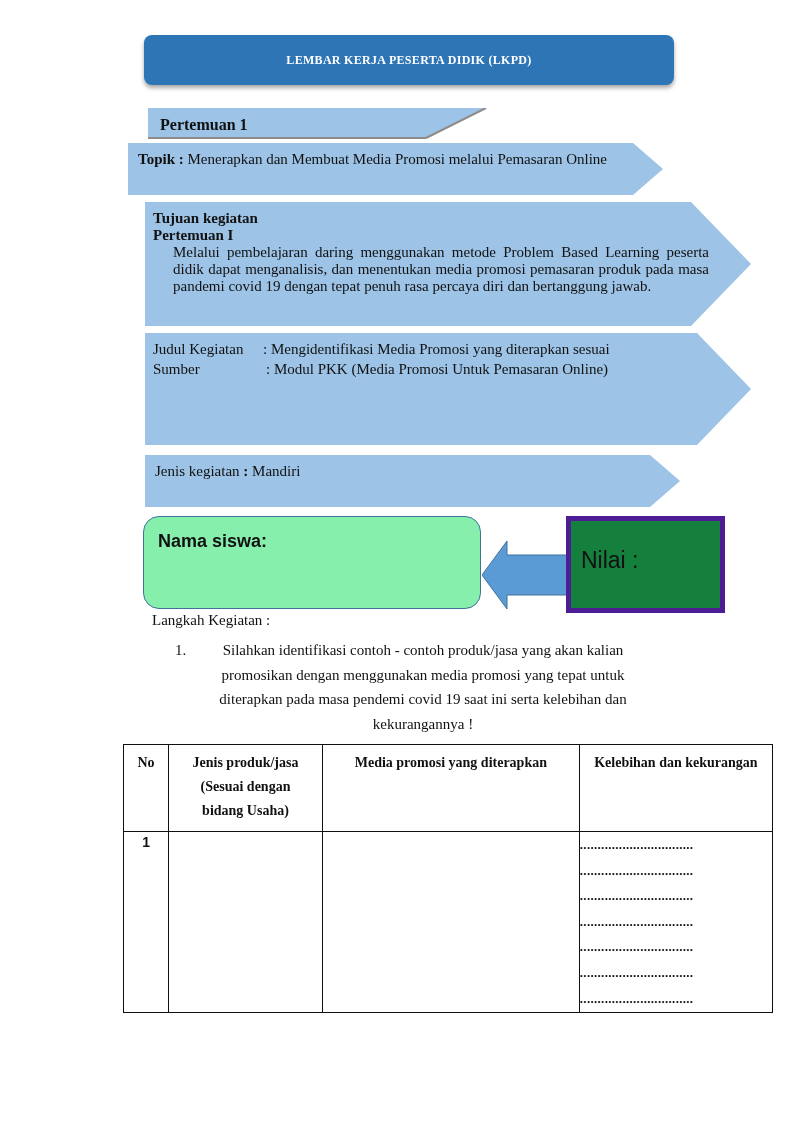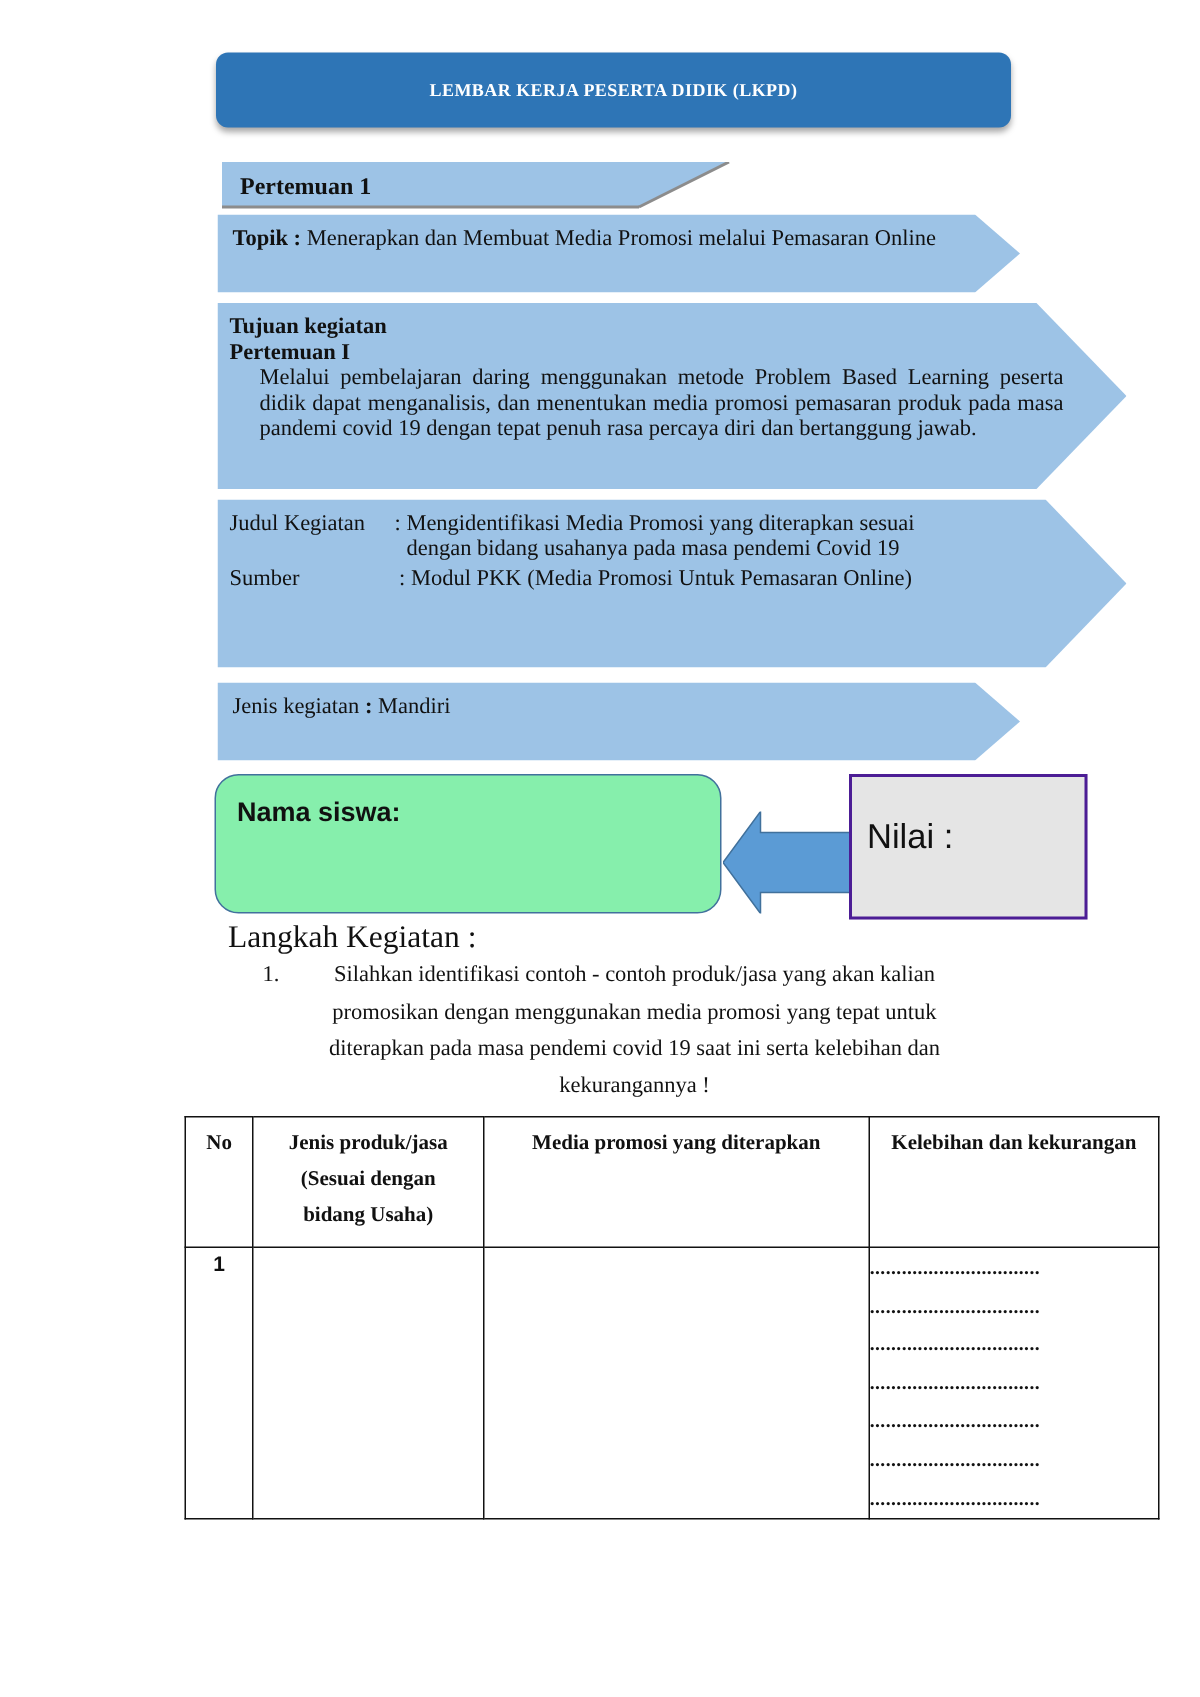--- a/index.html
+++ b/index.html
@@ -10,41 +10,41 @@
   .title-box span { color:#ffffff; font-weight:bold; font-size:12px; letter-spacing:0.3px; }
 
   .pertemuan { left:148px; top:108px; width:338px; height:30px; }
   .pertemuan svg { position:absolute; left:0; top:0; }
   .pertemuan .lbl { position:absolute; left:12px; top:8px; font-weight:bold; font-size:16px; }
 
   .chevron { position:absolute; }
   .chevron svg { position:absolute; left:0; top:0; }
   .chevron .content { position:absolute; font-size:15px; line-height:17px; }
 
-  .topik { left:145px; top:143px; width:535px; height:44px; }
+  .topik { left:128px; top:143px; width:535px; height:44px; }
   .topik .content { left:10px; top:8px; }
   .tujuan { left:145px; top:202px; width:606px; height:124px;padding-left:20px; }
   .tujuan .content { left:8px; top:8px; width:556px; }
   .tujuan .para { text-indent:0; margin-left:20px; text-align:justify; }
   .judul { left:145px; top:333px; width:606px; height:112px; }
   .judul .content { left:8px; top:8px; }
   .jenis { left:145px; top:455px; width:535px; height:52px; }
   .jenis .content { left:10px; top:8px; }
 
   .row { display:flex; }
   .row .k { width:110px; }
 
   .nama-box { left:143px; top:516px; width:338px; height:93px; background:#86efac; border:1px solid #41719c; border-radius:16px; box-sizing:border-box; }
   .nama-box span { position:absolute; left:14px; top:14px; font-family:"Liberation Sans", sans-serif; font-weight:bold; font-size:18px; }
 
   .arrow { left:482px; top:541px; }
-  .nilai-box { left:566px; top:516px; width:159px; height:97px; background:#e5e5e5; border:2px solid #4c1d95; box-sizing:border-box; }
+  .nilai-box { left:566px; top:516px; width:159px; height:97px; background:#15803d; border:5px solid #4c1d95; box-sizing:border-box; }
   .nilai-box span { position:absolute; left:10px; top:26px; font-family:"Liberation Sans", sans-serif; font-size:23px; color:#111; }
 
-  .langkah { left:152px; top:612px; font-size:21px; }
+  .langkah { left:152px; top:612px; font-size:15px; }
   .steps { left:175px; top:638px; width:470px; font-size:15px; line-height:24.5px; }
   .steps .num { position:absolute; left:0; top:0; }
   .steps .txt { margin-left:26px;text-align:center; }
 
   table.lkpd { position:absolute; left:123px; top:744px; width:650px; border-collapse:collapse; font-size:14px; }
   table.lkpd th, table.lkpd td { border:1.5px solid #111; vertical-align:top; }
   table.lkpd th { font-weight:bold; text-align:center; height:80px; padding:6px 4px 0 4px; line-height:24px; }
   table.lkpd td { height:178px; padding:0; }
   .c1 { width:38px; } .c2 { width:152px; } .c3 { width:266px; } .c4 { width:192px; }
   .no-cell { text-align:center; font-family:"Liberation Sans", sans-serif; font-weight:bold; font-size:14px; padding-top:2px !important; }
@@ -89,24 +89,20 @@
 </div>
 
 <div class="chevron judul">
   <svg width="606" height="112" viewBox="0 0 606 112">
     <polygon points="0,0 552,0 606,56 552,112 0,112" fill="#9dc3e6"></polygon>
   </svg>
   <div class="content">
     <div class="row">
       <span class="k">Judul Kegiatan</span>
       <span>: Mengidentifikasi Media Promosi yang diterapkan sesuai</span>
-    </div>
-    <div class="row">
-      <span class="k"></span>
-      <span style="padding-left:8px;">dengan bidang usahanya pada masa pendemi Covid 19</span>
     </div>
     <div class="row" style="margin-top:3px;">
       <span class="k">Sumber</span>
       <span style="padding-left:3px;">: Modul PKK (Media Promosi Untuk Pemasaran Online)</span>
     </div>
   </div>
 </div>
 
 <div class="chevron jenis">
   <svg width="535" height="52" viewBox="0 0 535 52">

